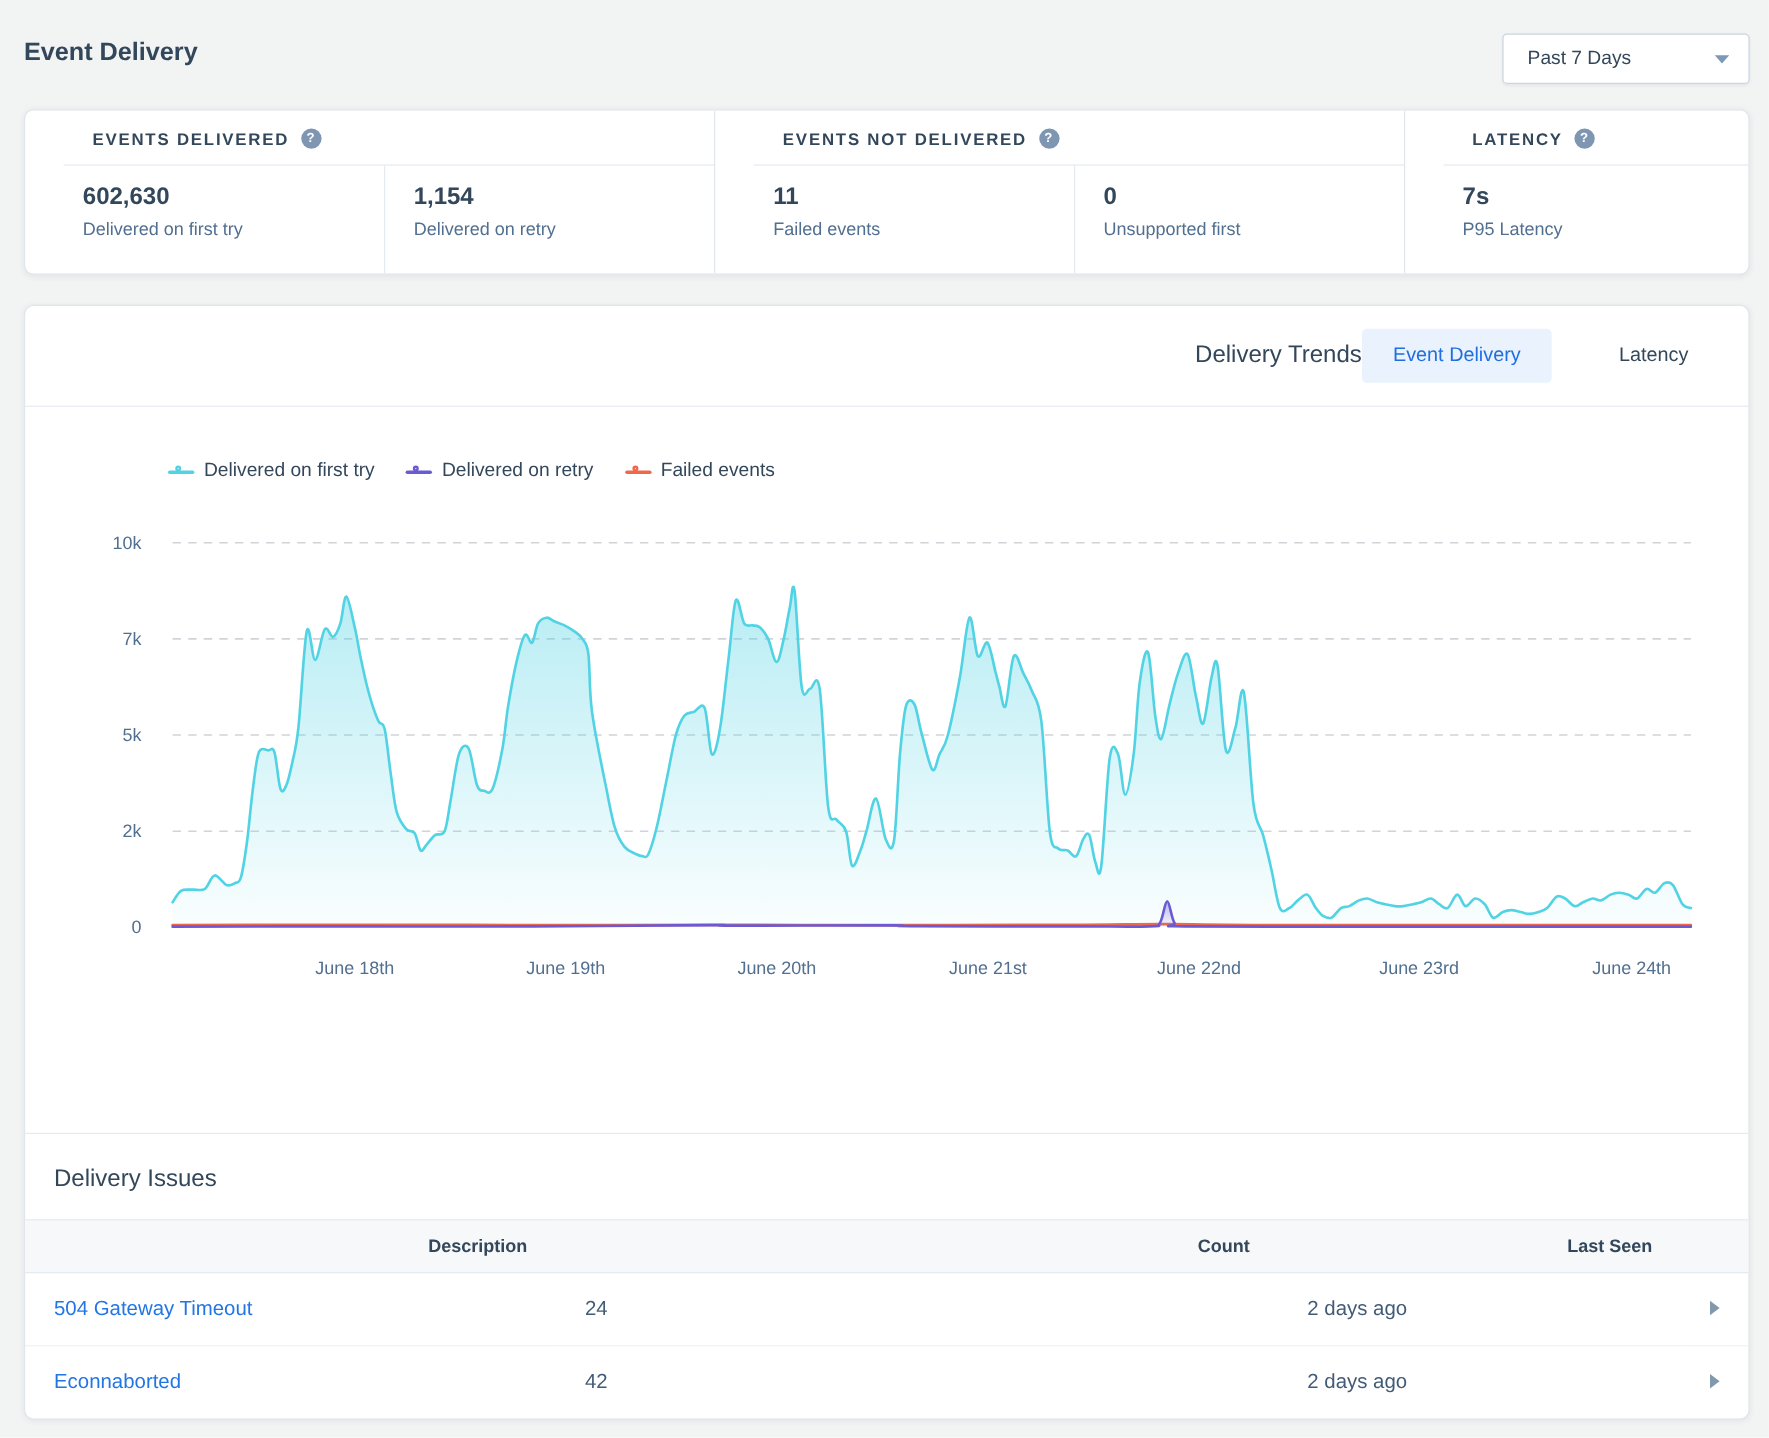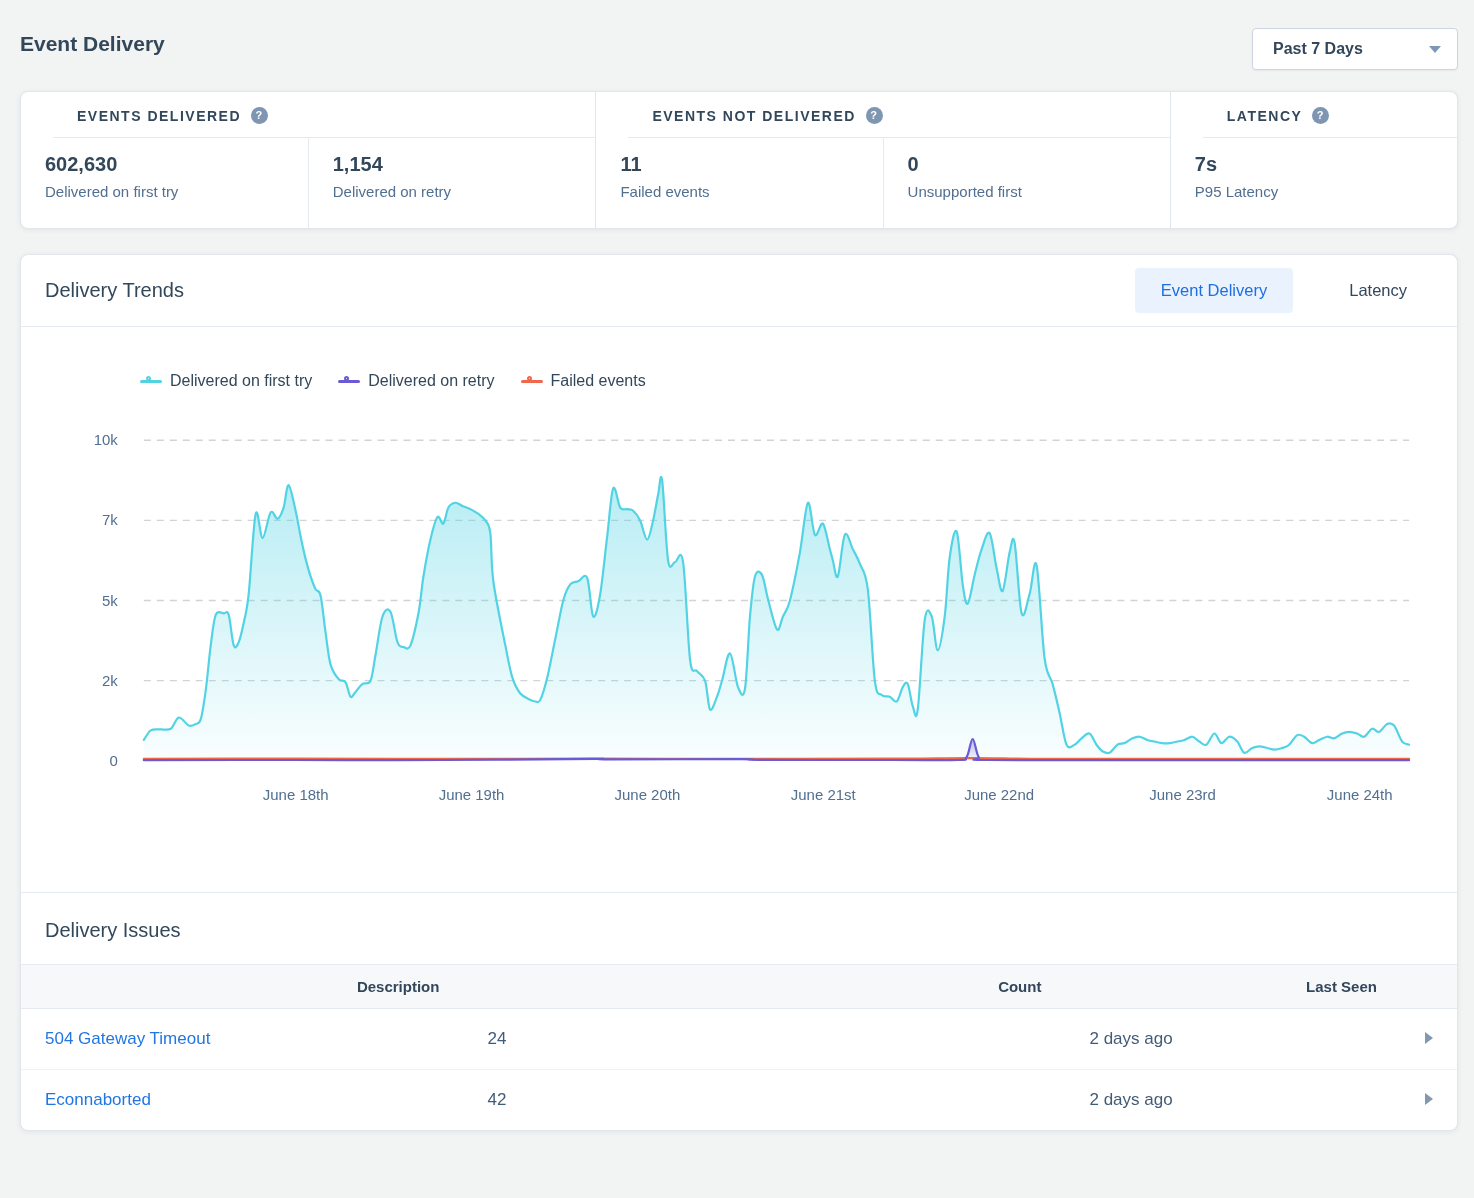--- a/index.html
+++ b/index.html
@@ -13,21 +13,20 @@
 
   
   .topbar { display:flex; justify-content:space-between; align-items:flex-start; }
   .page-title { font-size:21px; font-weight:700; color:#33475b; padding-top:4px; }
   .range-select {
     width:206px; height:42px; background:#fff; border:1px solid #cbd6e2;
     border-radius:4px; display:flex; align-items:center; justify-content:space-between;
     padding:0 16px 0 20px; font-size:16px; color:#33475b; cursor:pointer;
     font-family:"Liberation Sans", sans-serif;
     box-shadow:0 1px 2px rgba(45,62,80,.06);
-    font-weight:bold;
   }
   .caret-down {
     width:0; height:0; border-left:6px solid transparent; border-right:6px solid transparent;
     border-top:7px solid #7c98b6;
   }
 
   
   .card {
     background:#fff; border:1px solid #e0e6ec; border-radius:8px;
     box-shadow:0 1px 5px rgba(45,62,80,.08);
@@ -42,31 +41,31 @@
   .stat-head {
     display:flex; align-items:center; gap:10px; padding:15px 24px 13px 24px;
     border-bottom:1px solid #e5eaf0;
     font-size:14px; font-weight:700; letter-spacing:1.5px; color:#33475b;margin-left:32px;
   }
   .help {
     width:17px; height:17px; border-radius:50%; background:#7e96b2; color:#fff;
     font-size:11px; font-weight:700; line-height:17px; text-align:center; cursor:pointer;
     display:inline-block;
   }
-  .stat-cells { flex:1; display:flex; }
+  .stat-cells { flex:1; display:flex;margin-left:24px; }
   .stat-cell { flex:1; padding:15px 24px; }
   .stat-cell + .stat-cell { border-left:1px solid #e5eaf0; }
   .stat-value { font-size:20px; font-weight:700; color:#33475b; }
   .stat-label { font-size:15px; color:#516f90; margin-top:7px; }
 
   
   .trends { margin-top:25px; }
   .card-header {
-    display:flex; justify-content:space-between; align-items:center;
-    padding:12px 24px; height:72px; border-bottom:1px solid #e5eaf0;
+    display:flex; justify-content:flex-end; align-items:center;
+    padding:12px 24px; height:84px; border-bottom:1px solid #e5eaf0;
   }
   .section-title { font-size:20px; font-weight:500; color:#33475b; }
   .tabs { display:flex; gap:30px; align-items:center; }
   .tab {
     border:none; background:transparent; font-family:"Liberation Sans", sans-serif;
     font-size:16.5px; color:#33475b; padding:13px 26px; border-radius:4px; cursor:pointer;
   }
   .tab.active { background:#e9f2fd; color:#1f6fe0; }
 
   
@@ -78,21 +77,21 @@
   .legend-ring {
     position:absolute; left:6px; top:1px; width:5px; height:5px;
     border:2.5px solid; border-radius:50%; background:#fff;
   }
   #trend-chart { display:block; width:1436px; height:410px; }
   .grid-line { stroke:#cfd4d9; stroke-width:1.3; stroke-dasharray:7 6; }
   .ytick { fill:#516f90; font-size:15px; }
   .xtick { fill:#516f90; font-size:15px; }
 
   
-  .issues { border-top:1px solid #e5eaf0; }
+  .issues { border-top:1px solid #e5eaf0;margin-top:40px; }
   .issues-title { padding:26px 24px 22px 24px; font-size:20px; font-weight:500; color:#33475b; }
   table.issues-table { width:100%; border-collapse:collapse; }
   .issues-table thead tr { background:#f6f8fa; }
   .issues-table th {
     text-align:right; font-size:15px; font-weight:700; color:#33475b;
     padding:13px 24px; border-top:1px solid #e5eaf0; border-bottom:1px solid #e5eaf0;
   }
   .issues-table td { padding:20px 24px; font-size:17px; color:#425b76; }
   .issues-table tbody tr + tr td { border-top:1px solid #eef2f6; }
   a.issue-link { color:#2276e4; text-decoration:none; cursor:pointer; }

